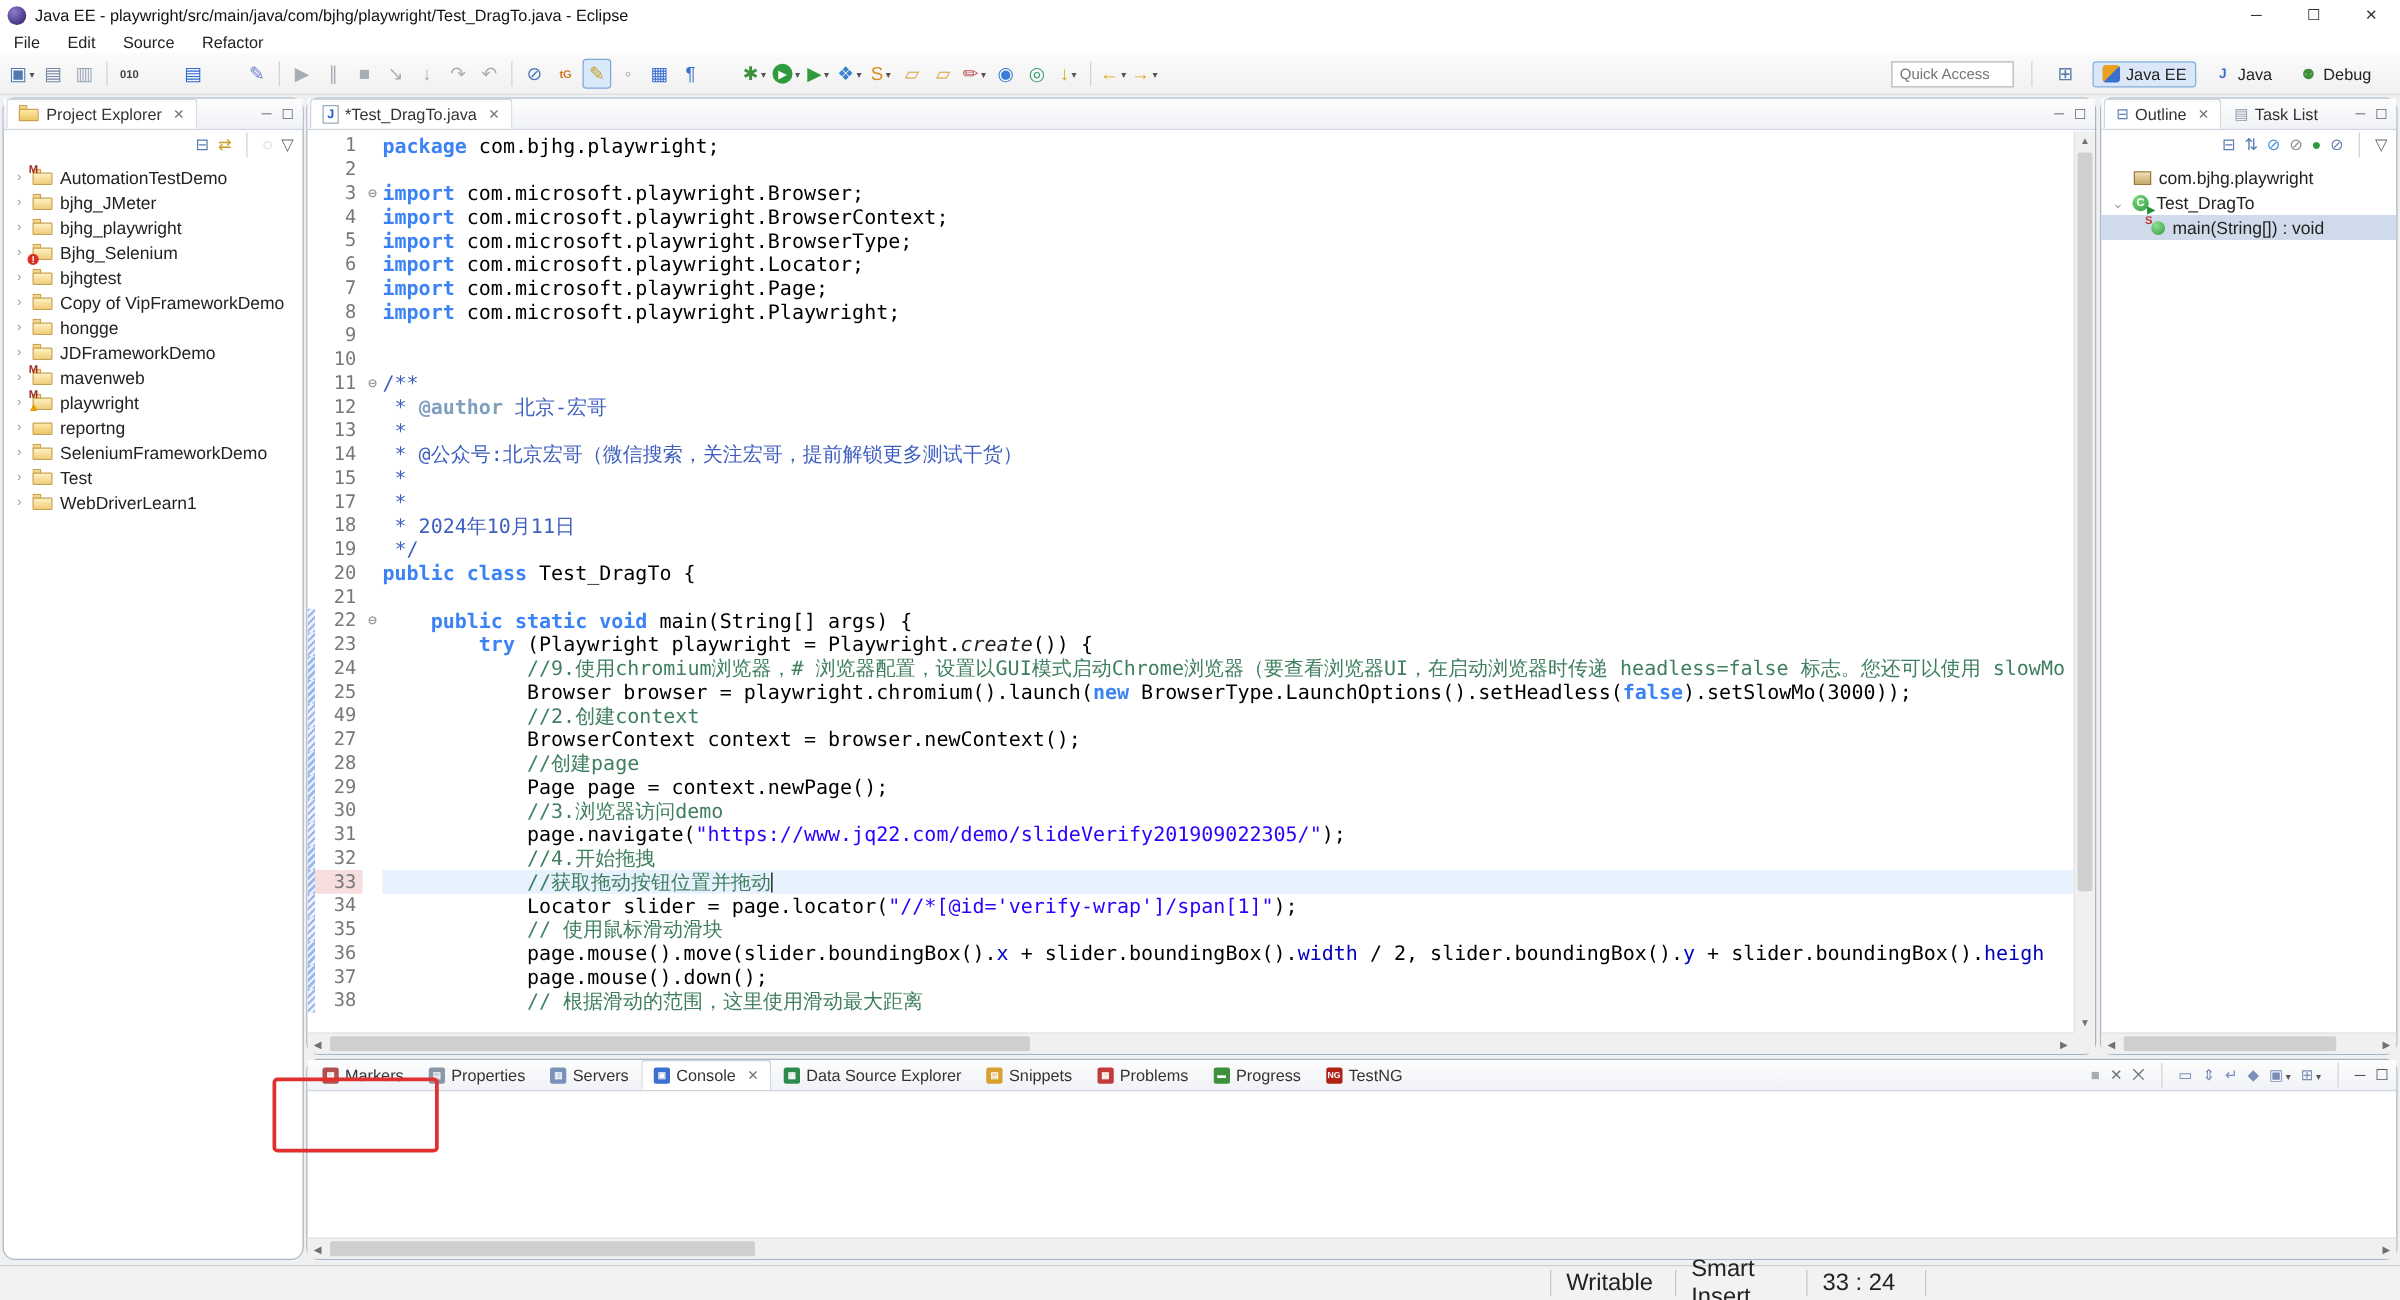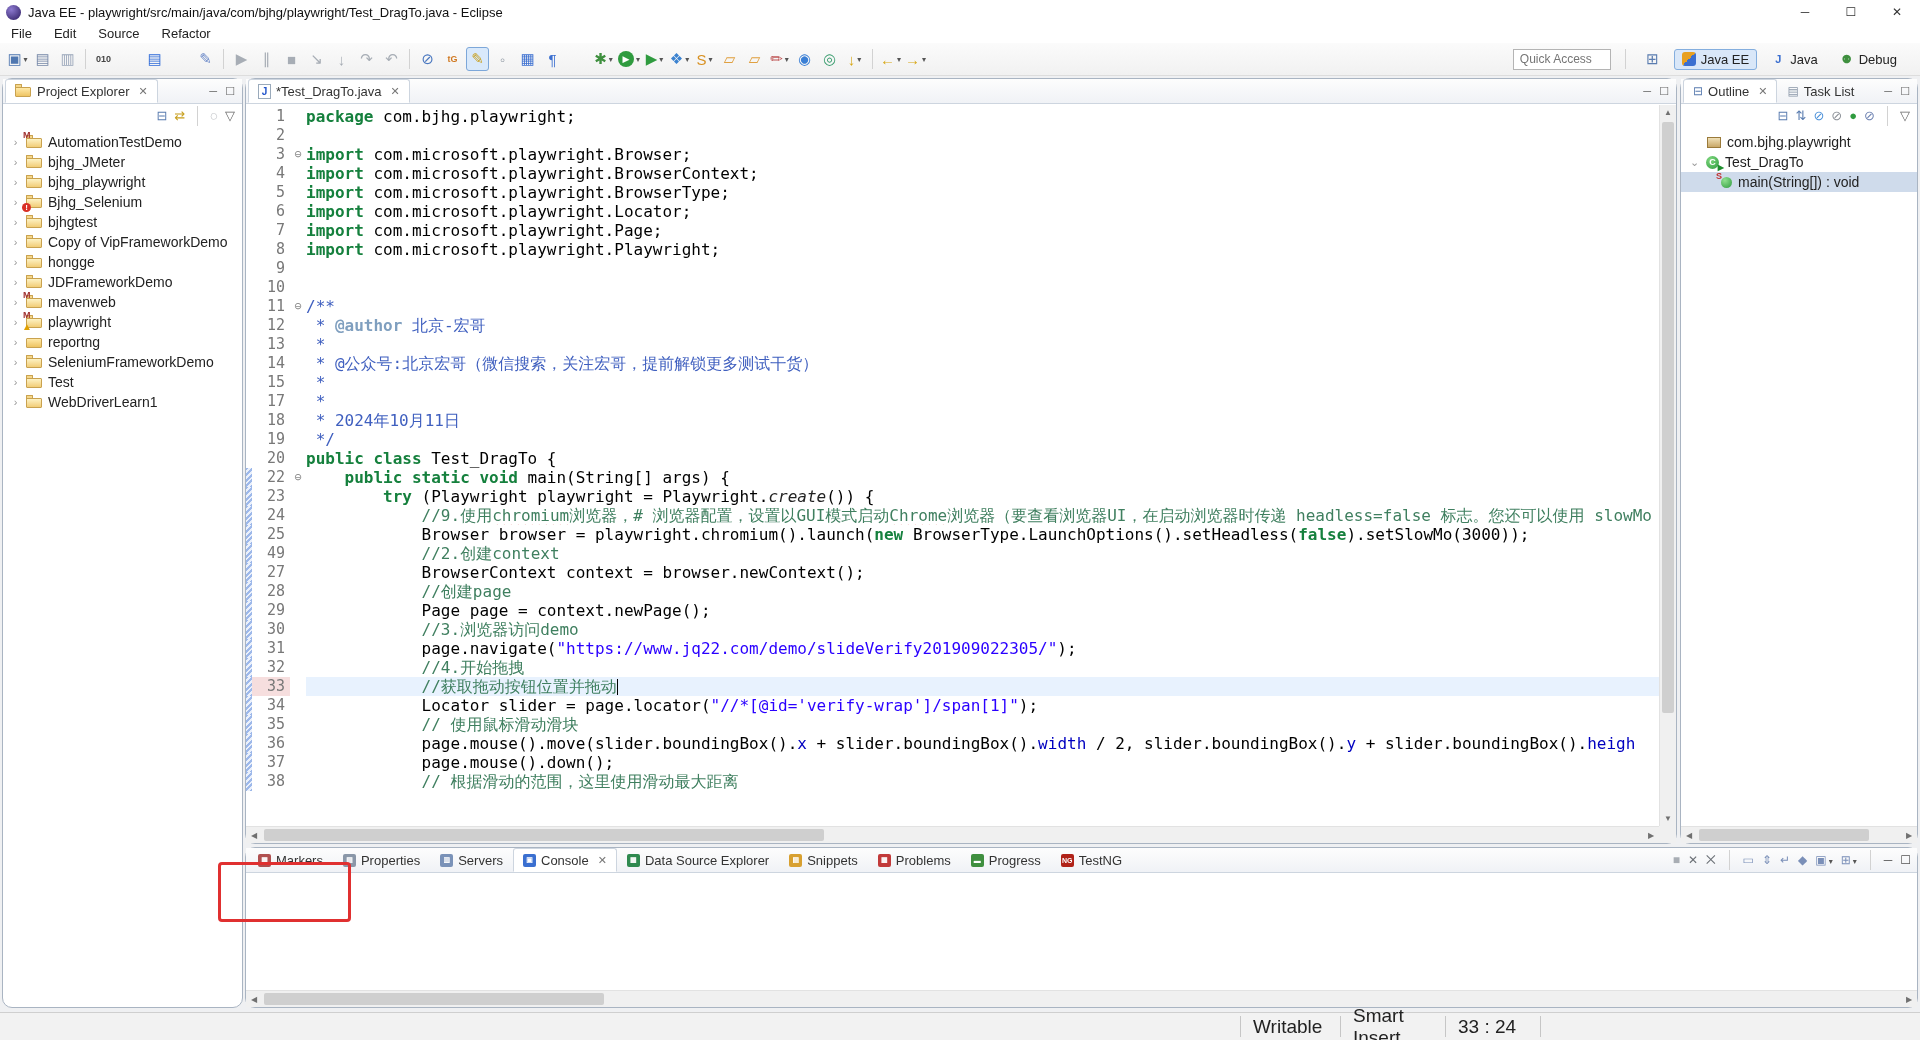--- a/index.html
+++ b/index.html
@@ -78,21 +78,21 @@
   #code{position:absolute;left:0;top:2px;right:17px;bottom:17px;overflow:hidden;background:#fff}
   .cl{display:flex;height:19px;font-family:"DejaVu Sans Mono","Liberation Mono",monospace;
       font-size:16px;line-height:19px}
   .chg{flex:0 0 6px}
   .chg.on{background:repeating-linear-gradient(135deg,#9db8ea 0 2px,#eaf0fb 2px 4px)}
   .ln{flex:0 0 38px;text-align:right;color:#787878;padding-right:5px;font-size:15px}
   .fm{flex:0 0 16px;color:#8a8a8a;font-size:12px;text-align:center;line-height:18px}
   .ct{flex:1;overflow:hidden;white-space:pre}
   .cl.cur .ct{background:#e8f2fe}
   .cl.cur .ln{background:#f6dede}
-  .kw{color:#15803d;font-weight:bold}.pl{color:#000}.str{color:#2a00ff}
+  .kw{color:#3b82f6;font-weight:bold}.pl{color:#000}.str{color:#2a00ff}
   .com{color:#3f7f5f}.jd{color:#3f5fbf}.jt{color:#7f9fbf;font-weight:bold}
   .fld{color:#0000c0}.it{font-style:italic}
   .sp{color:#3f7f5f;text-decoration:underline wavy #e05555 1px;text-underline-offset:3px}
   .caret{display:inline-block;width:1.5px;height:16px;background:#000;vertical-align:-3px}
   .jicon{width:13px;height:15px;border:1px solid #9aaabb;background:#fff;color:#2255cc;
          font-size:10px;font-weight:bold;display:flex;align-items:center;justify-content:center}
   
   .vsb{position:absolute;right:0;top:0;bottom:17px;width:17px;background:#f0f0f0;
        border-left:1px solid #e2e2e2}
   .sb-a{height:15px;display:flex;align-items:center;justify-content:center;font-size:8px;color:#707070}
@@ -552,20 +552,26 @@
           <span class="fm"></span>
           <span class="ct"><span class="jd"> */</span></span>
         </div>
         <div class="cl">
           <span class="chg"></span>
           <span class="ln">20</span>
           <span class="fm"></span>
           <span class="ct"><span class="kw">public class</span><span class="pl"> Test_DragTo {</span></span>
         </div>
         <div class="cl">
+          <span class="chg"></span>
+          <span class="ln">21</span>
+          <span class="fm"></span>
+          <span class="ct"></span>
+        </div>
+        <div class="cl">
           <span class="chg on"></span>
           <span class="ln">22</span>
           <span class="fm">⊖</span>
           <span class="ct"><span class="pl">    </span><span class="kw">public static void</span><span class="pl"> main(String[] args) {</span></span>
         </div>
         <div class="cl">
           <span class="chg on"></span>
           <span class="ln">23</span>
           <span class="fm"></span>
           <span class="ct"><span class="pl">        </span><span class="kw">try</span><span class="pl"> (Playwright playwright = Playwright.</span><span class="it">create</span><span class="pl">()) {</span></span>

